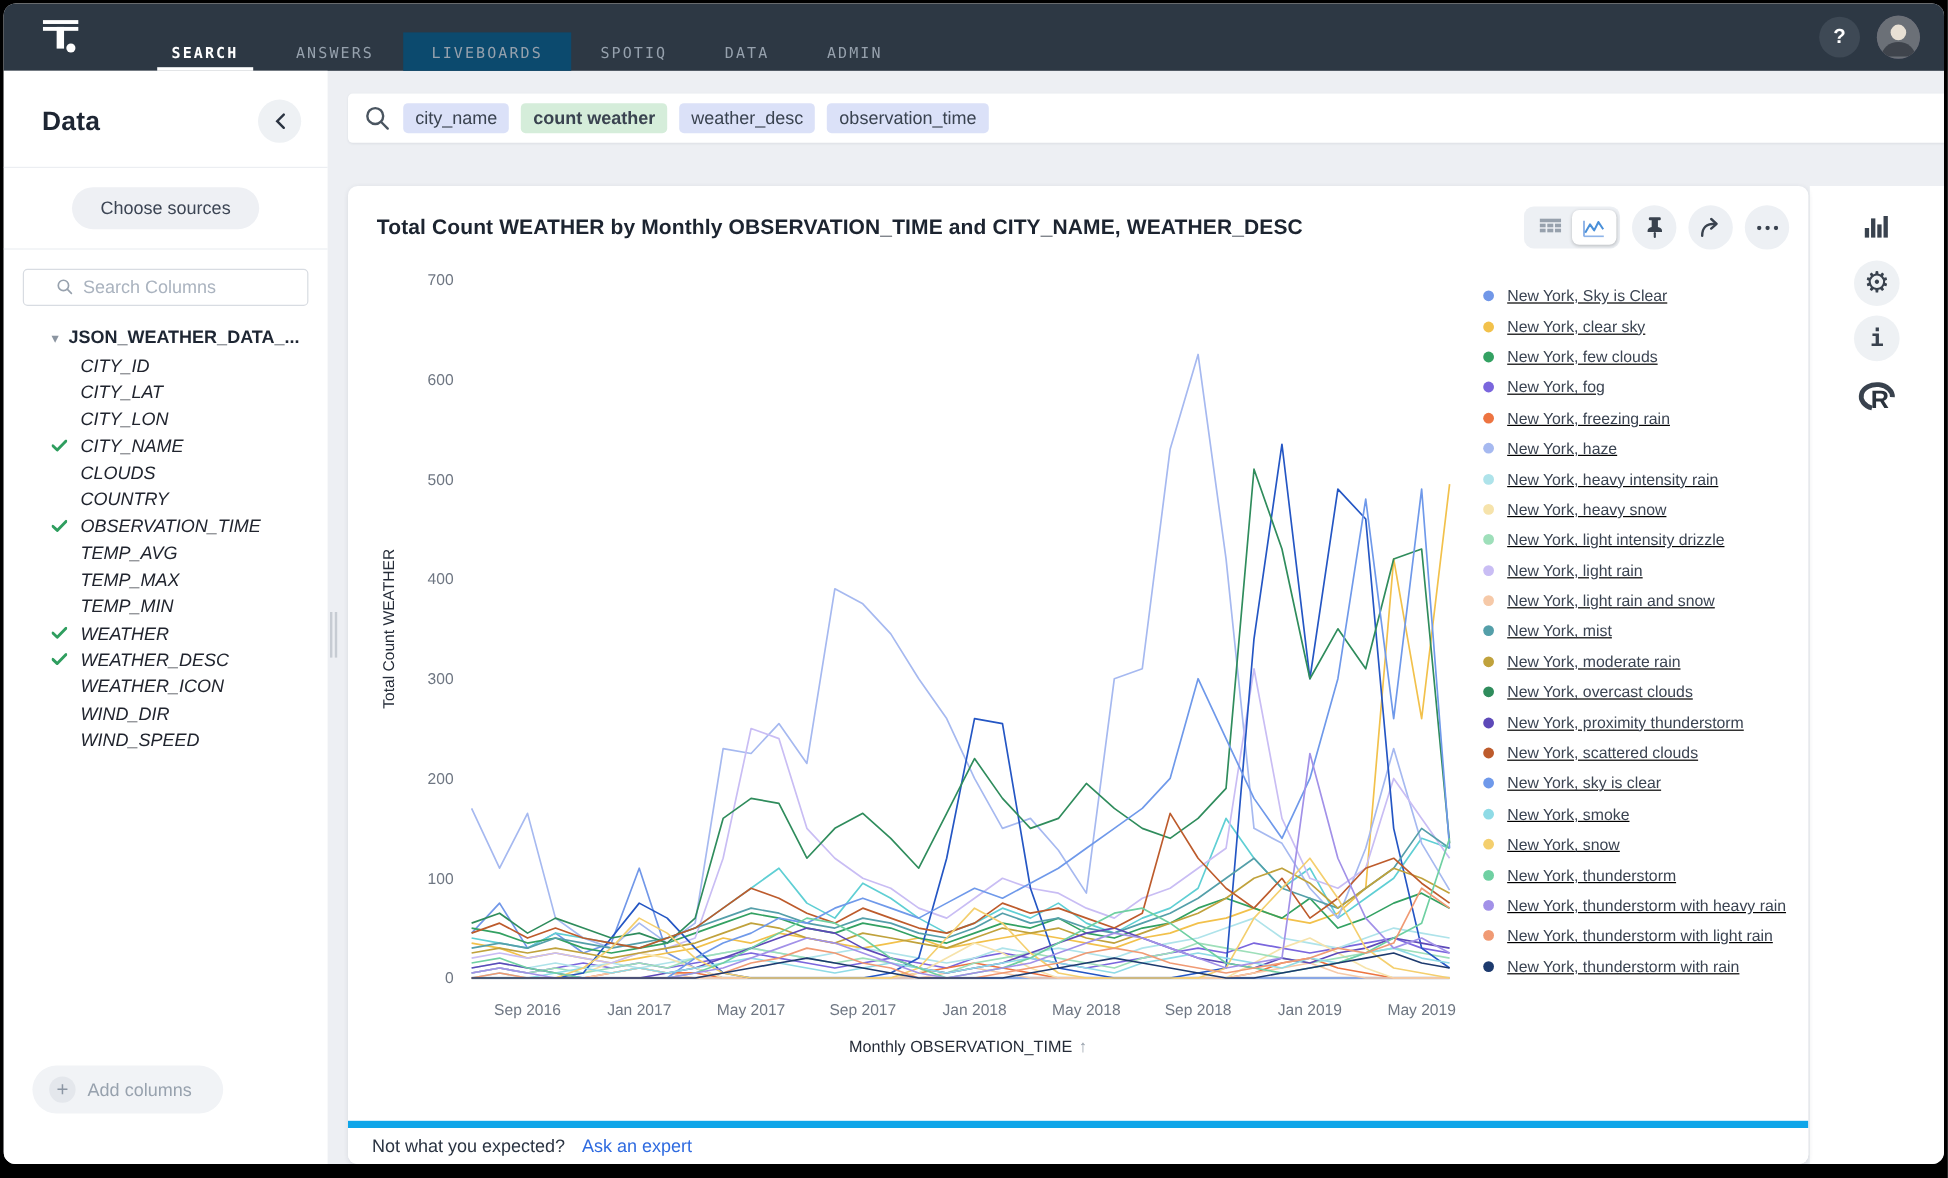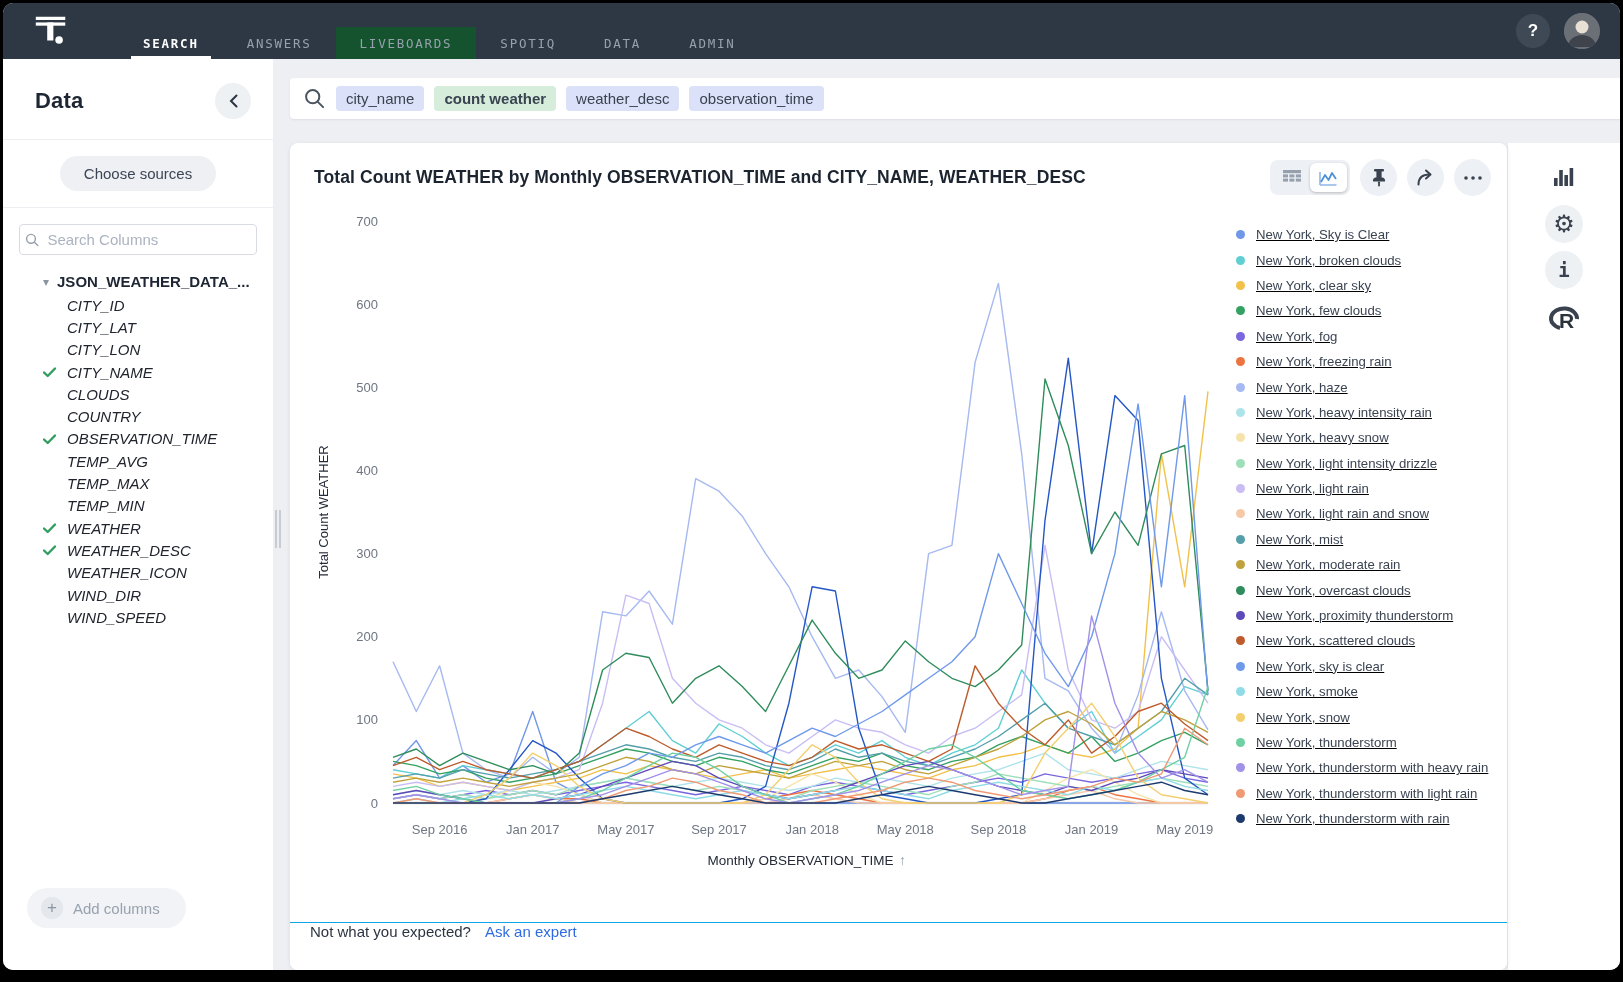--- a/index.html
+++ b/index.html
@@ -6,36 +6,36 @@
   html,body { width:1623px; height:982px; background:#000; font-family:"Liberation Sans", sans-serif; }
   .window { position:absolute; left:3px; top:3px; width:1617px; height:967px; border-radius:10px; overflow:hidden; background:#edeff3; }
 
   
   .topnav { height:56px; background:#2d3844; display:flex; align-items:center; padding:0 20px 0 28px; }
   .logo { width:40px; height:40px; display:flex; align-items:center; justify-content:center; margin-right:48px; cursor:pointer; }
   .tabs { display:flex; height:56px; }
   .tab { position:relative; display:flex; align-items:center; padding:16px 24px; font-family:"DejaVu Sans Mono", monospace; font-size:12.5px; letter-spacing:.14em; color:#96a1ad; cursor:pointer;margin-top:24px; }
   .tab.active { color:#fff; font-weight:bold; }
   .tab.active::after { content:""; position:absolute; left:12px; right:12px; bottom:0; height:3px; background:#fff; }
-  .tab.pressed { background:#14532d;text-align:right; }
+  .tab.pressed { background:#0c4a6e;text-align:right; }
   .nav-right { margin-left:auto; display:flex; align-items:center; gap:14px; }
   .help-btn { width:34px; height:34px; border-radius:50%; border:none; background:#3e4955; color:#fff; font-size:17px; font-weight:bold; cursor:pointer; }
   .avatar { width:36px; height:36px; border-radius:50%; overflow:hidden; cursor:pointer; background:#667; }
 
   
   .content { display:flex; height:911px; position:relative; }
 
   
   .sidebar { width:270px; background:#fff; display:flex; flex-direction:column; position:relative; }
   .panel-head { display:flex; align-items:center; justify-content:space-between; padding:24px 22px 20px 32px; border-bottom:1px solid #eceef2; }
   .panel-head h2 { font-size:22px; color:#1e2633; letter-spacing:.2px; }
   .collapse-btn { width:36px; height:36px; border:none; border-radius:50%; background:#eef1f4; color:#2b3442; font-size:16px; cursor:pointer; display:flex; align-items:center; justify-content:center; }
   .sources { padding:16px 0; display:flex; justify-content:center; border-bottom:1px solid #eceef2; }
   .sources button { border:none; background:#eef0f4; color:#3c4554; font-size:15px; padding:9px 24px; border-radius:19px; cursor:pointer; font-family:inherit; }
-  .col-search { margin:16px 16px 10px; display:flex; align-items:center; gap:8px; border:1px solid #d8dce2; border-radius:4px; padding:6px 5px; background:#fff; }
+  .col-search { margin:16px 16px 10px; display:flex; align-items:flex-start; gap:8px; border:1px solid #d8dce2; border-radius:4px; padding:6px 27px; background:#fff; }
   .col-search input { border:none; outline:none; font-size:15px; color:#2b3442; width:100%; font-family:inherit; }
   .col-search input::placeholder { color:#aab3bf; }
   .tree { padding:6px 0 0 0; overflow:hidden; }
   .tree-parent { display:flex; align-items:center; padding:2px 12px 4px 40px; cursor:pointer; }
   .tree-parent .caret { color:#8b95a1; font-size:12px; margin-right:8px; }
   .tree-parent .tname { font-size:15px; font-weight:bold; color:#1e2633; white-space:nowrap; overflow:hidden; }
   .cols { list-style:none;font-style:italic; }
   .cols li { display:flex; align-items:center; height:22.3px; padding-left:64px; position:relative; font-size:15px; color:#20242e; cursor:pointer; }
   .cols li .chk { position:absolute; left:40px; top:3px; }
   .add-cols { margin-top:auto; padding:0 0 42px 24px; }
@@ -44,35 +44,35 @@
   .drag-handle { position:absolute; right:-9px; top:448px; width:8px; height:44px; display:flex; gap:2px; align-items:center; justify-content:center; cursor:col-resize; }
   .drag-handle i { display:block; width:2px; height:38px; background:#c7ccd3; }
 
   
   .main { flex:1; display:flex; flex-direction:column; margin-left:17px; min-width:0; }
   .searchbar { margin-top:19px; height:41px; background:#fff; border-radius:4px 0 0 4px; box-shadow:0 1px 2px rgba(40,50,70,.08); display:flex; align-items:center; padding:0 14px; gap:11px; }
   .tokens { display:flex; gap:10px; }
   .token { background:#dbe1f8; color:#3a4350; font-size:15px; padding:4px 10px; border-radius:4px; cursor:pointer; white-space:nowrap; }
   .token.measure { background:#d5edda;font-weight:bold; }
 
-  .chart-row { display:flex; flex:1; margin-top:24px; min-height:0; }
+  .chart-row { display:flex; flex:1; margin-top:36px; min-height:0; }
   .card { flex:1; position:relative; background:#fff; border-radius:8px; box-shadow:0 1px 4px rgba(40,50,70,.10); overflow:hidden; min-width:0; }
   .card h1 { position:absolute; left:24px; top:24px; font-size:17.5px; font-weight:600; color:#1c2430; letter-spacing:.1px; }
   .toolbar { position:absolute; right:16px; top:16px; display:flex; align-items:center; gap:10px; z-index:3; }
   .toggle { background:#edf0f4; border-radius:8px; padding:3px; display:flex; }
   .toggle .seg { width:37px; height:29px; display:flex; align-items:center; justify-content:center; border-radius:6px; cursor:pointer; }
   .toggle .seg.active { background:#fff; box-shadow:0 1px 3px rgba(0,0,0,.22); }
   .tb-circle { width:37px; height:37px; border:none; border-radius:50%; background:#edf0f4; display:flex; align-items:center; justify-content:center; cursor:pointer; color:#434e5c; }
   .tb-circle.more { font-size:13px; letter-spacing:1px; color:#434e5c; font-weight:bold; }
   #chart { position:absolute; left:0; top:0; pointer-events:none; }
   .legend { position:absolute; left:946px; top:79px; width:268px; list-style:none;text-decoration:underline; }
   .legend li { display:flex; align-items:center; height:25.4px; cursor:pointer; }
   .legend .dot { width:9px; height:9px; border-radius:50%; margin-right:11px; flex:none; }
   .legend .lbl { font-size:13.2px; color:#3b4452; white-space:nowrap; }
-  .card-footer { position:absolute; left:0; right:0; top:779px; bottom:0; border-top:1px solid #0ea5e9; display:flex; align-items:flex-start; padding:0 20px; gap:14px; background:#fff; }
+  .card-footer { position:absolute; left:0; right:0; top:779px; bottom:0; border-top:6px solid #0ea5e9; display:flex; align-items:center; padding:0 20px; gap:14px; background:#fff; }
   .card-footer .q { font-size:15px; color:#2b3442; }
   .card-footer a { font-size:15px; color:#2f6be0; text-decoration:none; cursor:pointer; }
 
   .rail { width:113px; background:#fff; border-left:1px solid #e7e9ee; display:flex; flex-direction:column; align-items:center; padding-top:14px; }
   .rail .rbtn { width:40px; height:40px; border:none; background:transparent; border-radius:50%; display:flex; align-items:center; justify-content:center; cursor:pointer; margin-bottom:8px; color:#39424e; }
   .rail .rbtn.circle { background:#eef1f4; width:38px; height:38px; }
   .rail .gear { font-size:24px; line-height:1; color:#39424e; }
   .rail .info-i { font-family:"DejaVu Sans Mono", monospace; font-weight:bold; font-size:19px; color:#39424e; }
 </style>
 </head>
@@ -327,24 +327,20 @@
               <polyline points="103.0,660.0 126.3,655.8 149.6,660.0 172.9,660.0 196.1,660.0 219.4,660.0 242.7,660.0 266.0,660.0 289.3,660.0 312.6,655.8 335.9,647.5 359.1,643.4 382.4,635.1 405.7,639.2 429.0,647.5 452.3,651.7 475.6,660.0 498.9,660.0 522.1,660.0 545.4,655.8 568.7,651.7 592.0,647.5 615.3,639.2 638.6,635.1 661.9,639.2 685.1,647.5 708.4,651.7 731.7,655.8 755.0,651.7 778.3,647.5 801.6,643.4 824.9,635.1 848.1,639.2 871.4,630.9 894.7,585.2 918.0,601.8" fill="none" stroke="#f09a74" stroke-width="1.4" stroke-linejoin="round"></polyline>
               <polyline points="103.0,660.0 126.3,660.0 149.6,660.0 172.9,660.0 196.1,660.0 219.4,660.0 242.7,660.0 266.0,660.0 289.3,660.0 312.6,655.8 335.9,651.7 359.1,647.5 382.4,643.4 405.7,647.5 429.0,651.7 452.3,655.8 475.6,660.0 498.9,660.0 522.1,660.0 545.4,660.0 568.7,655.8 592.0,651.7 615.3,647.5 638.6,643.4 661.9,647.5 685.1,651.7 708.4,655.8 731.7,660.0 755.0,660.0 778.3,655.8 801.6,651.7 824.9,647.5 848.1,643.4 871.4,639.2 894.7,647.5 918.0,651.7" fill="none" stroke="#1d3a6e" stroke-width="1.4" stroke-linejoin="round"></polyline>
             </svg>
 
           <ul class="legend" id="legend">
               <li>
                 <span class="dot" style="background: rgb(113, 151, 232);"></span>
                 <span class="lbl">New York, Sky is Clear</span>
               </li>
               <li>
-                <span class="dot" style="background: rgb(95, 207, 212);"></span>
-                <span class="lbl">New York, broken clouds</span>
-              </li>
-              <li>
                 <span class="dot" style="background: rgb(242, 193, 75);"></span>
                 <span class="lbl">New York, clear sky</span>
               </li>
               <li>
                 <span class="dot" style="background: rgb(51, 161, 98);"></span>
                 <span class="lbl">New York, few clouds</span>
               </li>
               <li>
                 <span class="dot" style="background: rgb(122, 102, 221);"></span>
                 <span class="lbl">New York, fog</span>

